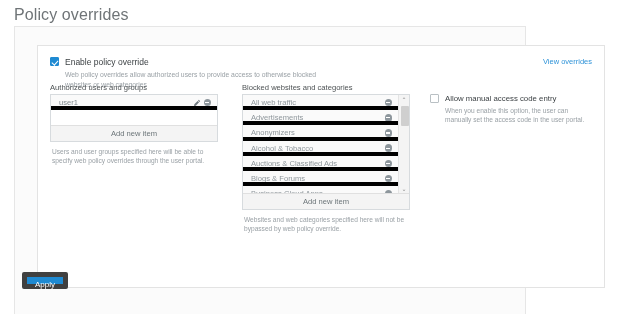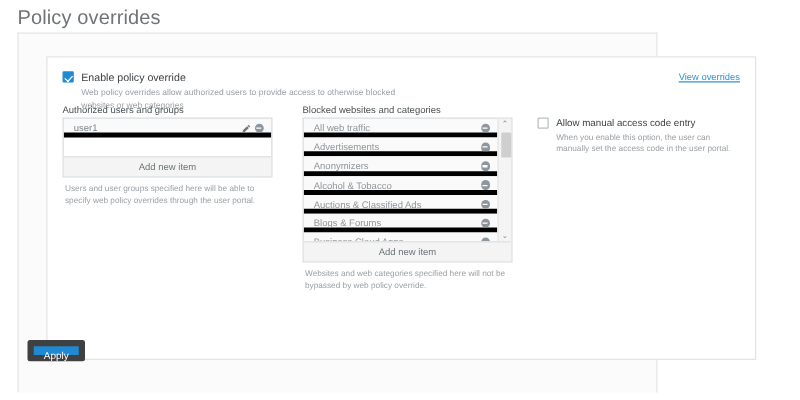--- a/index.html
+++ b/index.html
@@ -114,21 +114,20 @@
     color: #9aa1a6;
   }
 
   
   .view-link {
     position: absolute;
     right: 12px;
     top: 11px;
     font-size: 7.5px;
     color: #2f93d8;
-    text-decoration: underline;
     white-space: nowrap;
     cursor: pointer;
     margin-left: 24px;
   }
 
   
   .col-head {
     position: absolute;
     font-size: 7.6px;
     color: #4d5254;

